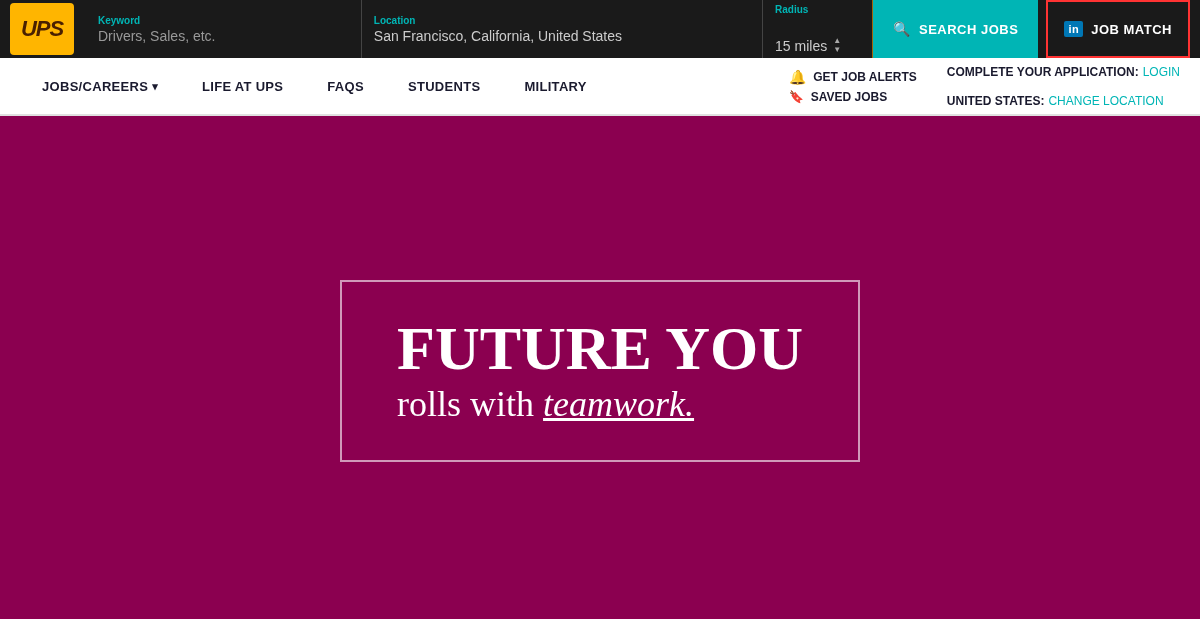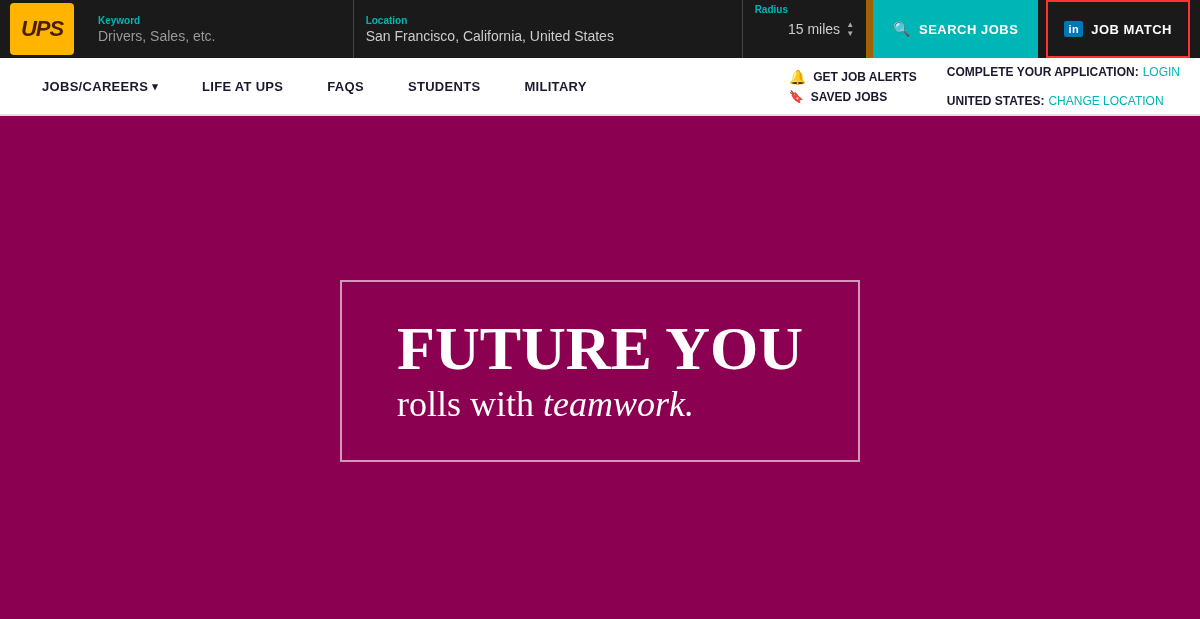--- a/index.html
+++ b/index.html
@@ -86,25 +86,25 @@
       background: transparent;
       border: none;
       color: #ccc;
       font-size: 14px;
       outline: none;
       width: 100%;
     }
 
     .radius-field {
       display: flex;
-      flex-direction: row;
+      flex-direction: column;
       padding: 4px 12px;
       height: 100%;
-      justify-content: center;
-      border-right: 7px solid #a16207;
+      justify-content: space-between;
+      border-right: 1px solid #a16207;
       min-width: 110px;
     }
 
     .radius-field label {
       color: #00b5b5;
       font-size: 10px;
       font-weight: bold;
       margin-bottom: 2px;
     }
 
@@ -325,20 +325,21 @@
 
     .hero-subtitle {
       color: white;
       font-size: 36px;
       font-weight: 400;
       font-family: Georgia, serif;
     }
 
     .hero-subtitle em {
       font-style: italic;
+      text-decoration: underline;
     }
   </style>
 </head>
 <body>
 
 <div class="search-bar">
   <div class="ups-logo">
     <span class="ups-logo-text">UPS</span>
   </div>
 

